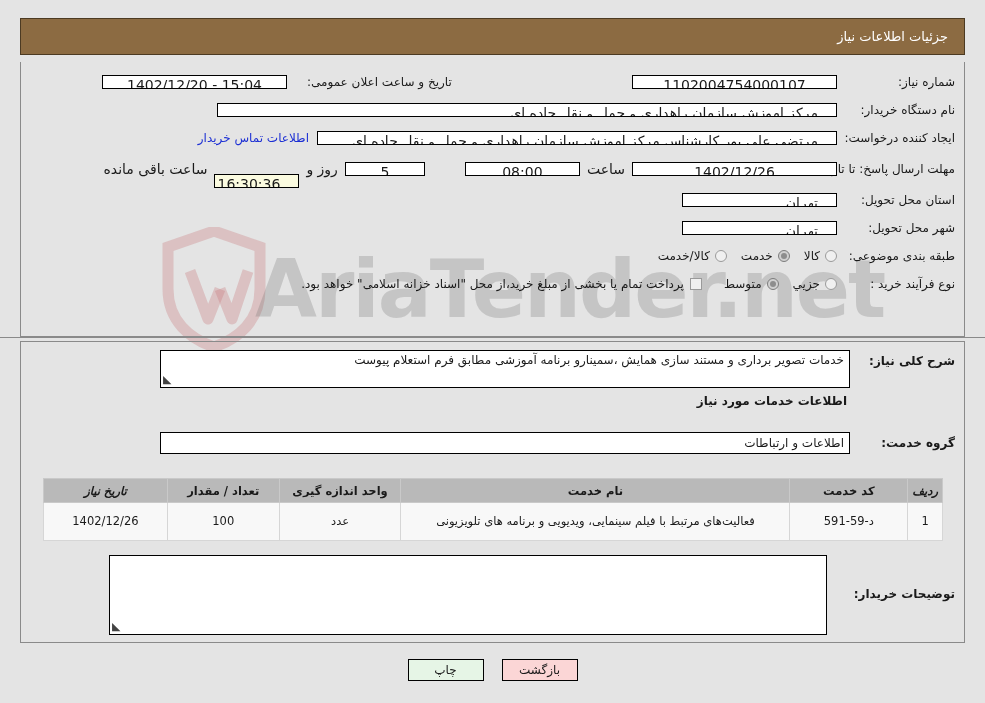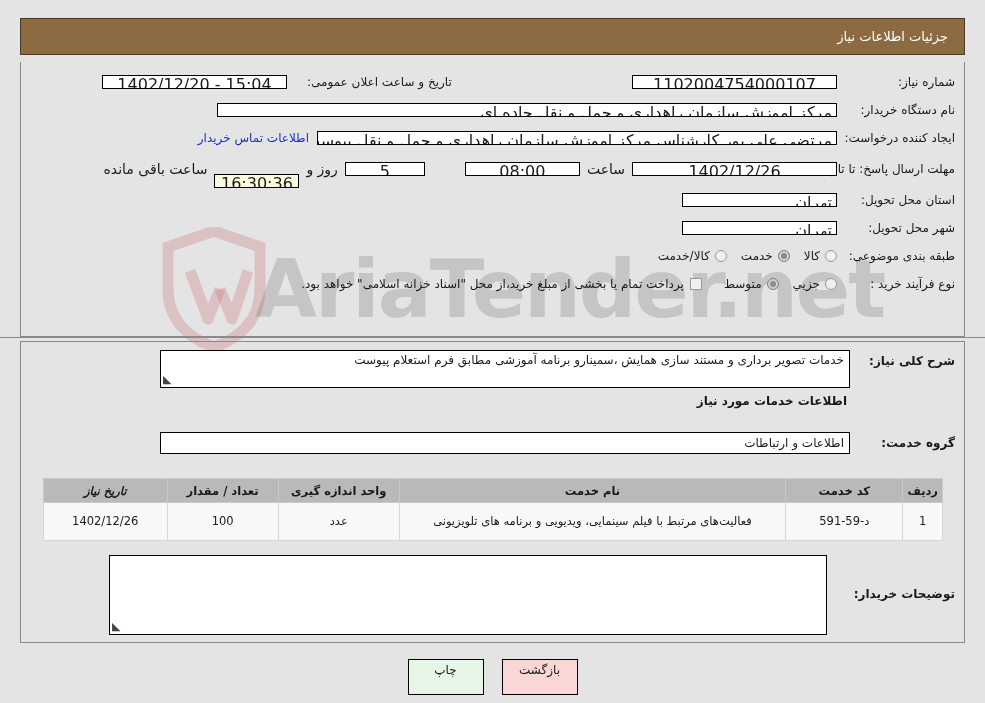--- a/index.html
+++ b/index.html
@@ -91,22 +91,22 @@
     color: #1a1a1a;
     flex: 0 0 118px;
   }
   .lbl.two-line { line-height: 13px; }
 
   .fld {
     background: #ffffff;
     border: 1px solid #000000;
     height: 14px;
     line-height: 18px;
-    padding: 0 4px;
-    font-size: 16px;
+    padding: 0 18px;
+    font-size: 14px;
     color: #1a1a1a;
     text-align: center;
     overflow: hidden;
     white-space: nowrap;
   }
   .fld.rt { text-align: right; }
   .fld.highlight { background: #fbfbe0; margin-top: 23px; }
 
   .w-need     { width: 205px; }
   .w-buyer    { width: 620px; text-align: right; }
@@ -264,21 +264,21 @@
   table.items td {
     background: #f8f8f8;
     border: 1px solid #d6d6d6;
     height: 38px;
     padding: 3px 5px;
     text-align: center;
     color: #1a1a1a;
     font-size: 11.5px;
     line-height: 15px;
   }
-  .c-radif { width: 34px; }
+  .c-radif { width: 34px; font-style: italic; }
   .c-code  { width: 118px; }
   .c-name  { width: 390px; }
   .c-unit  { width: 122px; }
   .c-qty   { width: 112px; }
   .c-date  { width: 124px; font-style: italic; }
 
   
   .cmt-row {
     position: absolute; left: 20px; top: 555px;
     width: 945px;
@@ -302,21 +302,21 @@
   
   .btns {
     position: absolute; left: 0; top: 659px;
     width: 985px;
     display: flex; justify-content: center;
     gap: 18px;
     z-index: 14;
   }
   .btn {
     border: 1px solid #000000;
-    height: 36px;
+    height: 22px;
     min-width: 76px;
     font-size: 12px;
     line-height: 20px;
     text-align: center;
     cursor: pointer;
     color: #1a1a1a;
     padding: 0 10px;
   }
   .btn-print { background: #e6f5e6; }
   .btn-back  { background: #fbd6d6; }
@@ -352,21 +352,21 @@
       <div style="width:82px"></div>
     </div>
 
     <div class="row">
       <div class="lbl">نام دستگاه خریدار:</div>
       <div class="fld w-buyer rt">مرکز اموزش سازمان راهداری و حمل و نقل جاده ای</div>
     </div>
 
     <div class="row">
       <div class="lbl">ایجاد کننده درخواست:</div>
-      <div class="fld w-creator rt">مرتضی علی پور کارشناس مرکز اموزش سازمان راهداری و حمل و نقل پیوست ای</div>
+      <div class="fld w-creator rt">مرتضی علی پور کارشناس مرکز اموزش سازمان راهداری و حمل و نقل جاده ای</div>
       <div class="link">اطلاعات تماس خریدار</div>
     </div>
 
     <div class="row" style="height:34px">
       <div class="lbl two-line">مهلت ارسال پاسخ: تا تاریخ:</div>
       <div class="fld w-date">1402/12/26</div>
       <div class="mini-lbl">ساعت</div>
       <div class="fld w-time">08:00</div>
       <div style="width:40px"></div>
       <div class="fld w-days">5</div>

